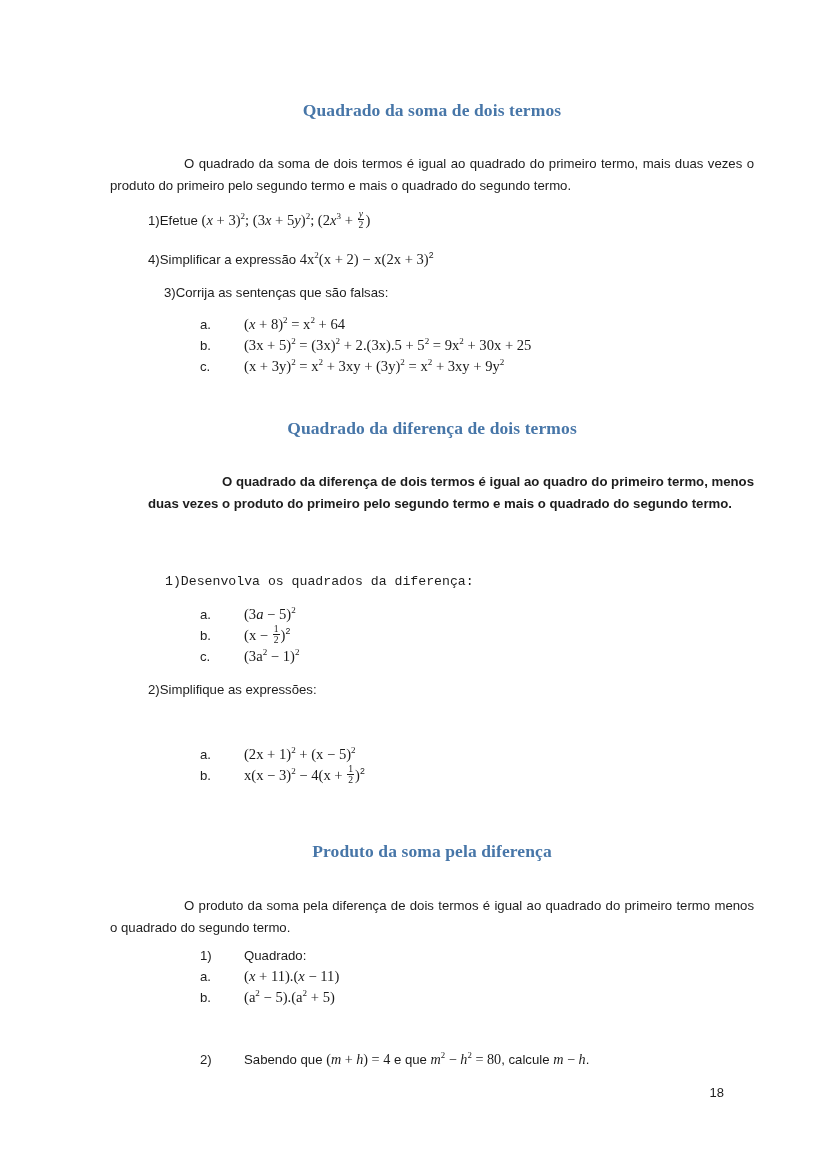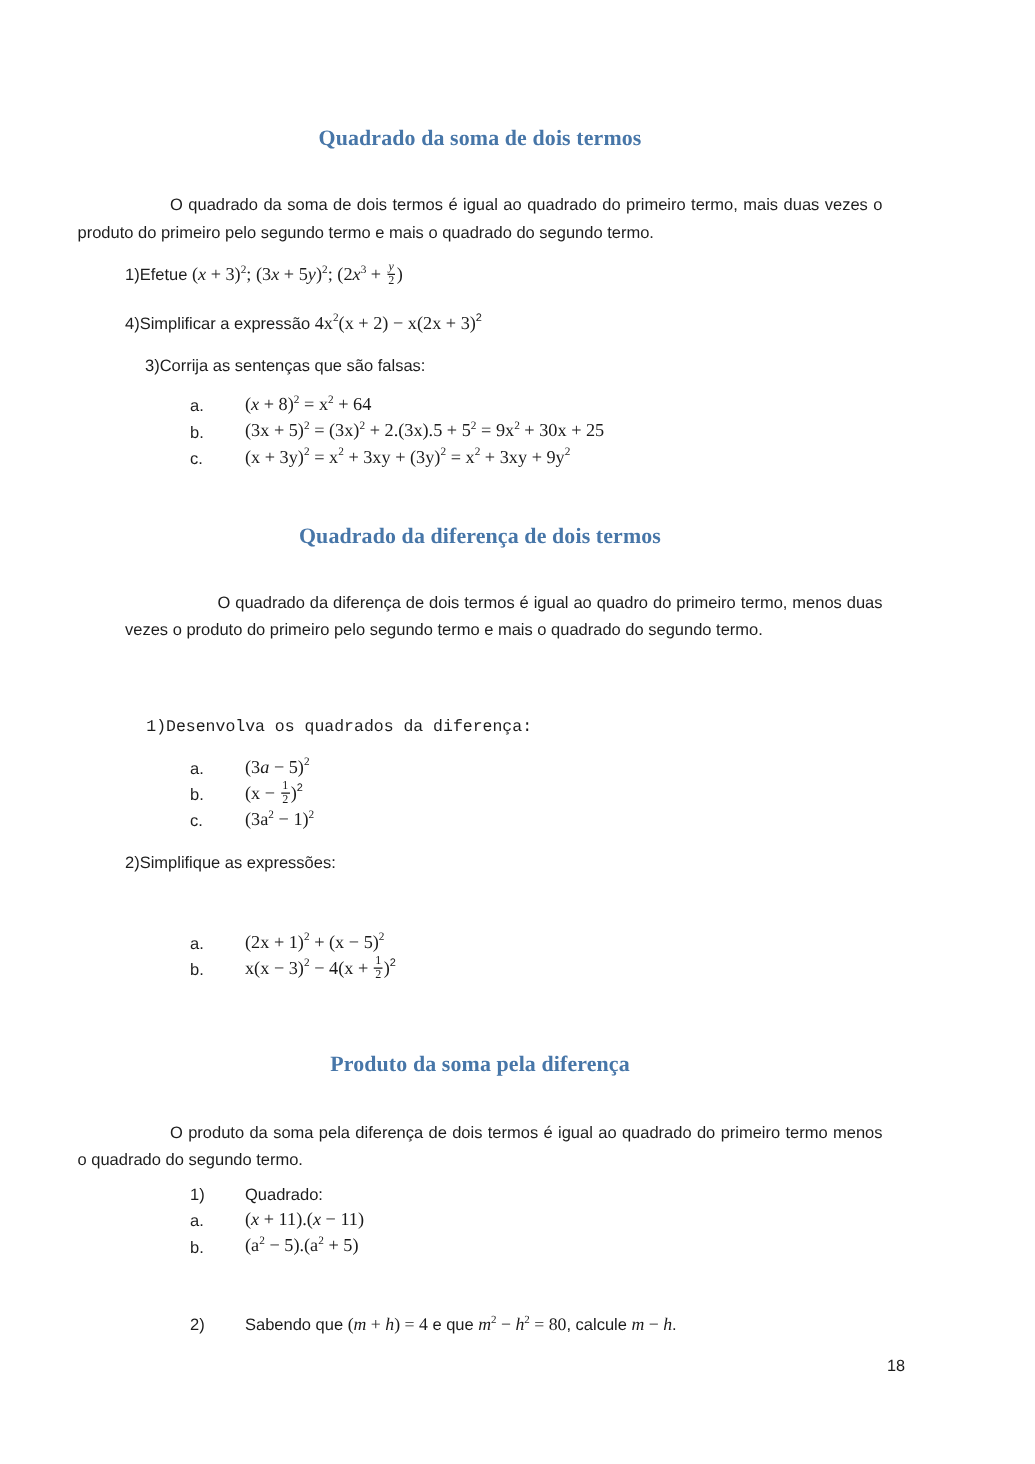--- a/index.html
+++ b/index.html
@@ -112,21 +112,21 @@
   
   .page-number {
     position: absolute;
     right: 104px;
     top: 1085px;
     font-size: 13px;
     color: #1d1d1d;
   }
 
   
-  .abs { position: absolute; }
+  .abs { position: absolute; margin-left: 48px; }
 </style>
 </head>
 <body>
 
 <div class="page">
 
   <div class="abs section-title" style="left:62px; top:100px; width:644px;">Quadrado da soma de dois termos</div>
 
   <div class="abs body-par" style="left:62px; top:153px; width:644px;">O quadrado da soma de dois termos é igual ao quadrado do primeiro termo, mais duas vezes o produto do primeiro pelo segundo termo e mais o quadrado do segundo termo.</div>
 
@@ -150,21 +150,21 @@
       <span class="sub-body math">(3<span class="up">x</span> + 5)<sup class="ex">2</sup> = (3<span class="up">x</span>)<sup class="ex">2</sup> + 2.(3<span class="up">x</span>).5 + 5<sup class="ex">2</sup> = 9<span class="up">x</span><sup class="ex">2</sup> + 30<span class="up">x</span> + 25</span>
     </li>
     <li class="sub-item">
       <span class="sub-marker">c.</span>
       <span class="sub-body math">(<span class="up">x</span> + 3<span class="up">y</span>)<sup class="ex">2</sup> = <span class="up">x</span><sup class="ex">2</sup> + 3<span class="up">xy</span> + (3<span class="up">y</span>)<sup class="ex">2</sup> = <span class="up">x</span><sup class="ex">2</sup> + 3<span class="up">xy</span> + 9<span class="up">y</span><sup class="ex">2</sup></span>
     </li>
   </ul>
 
   <div class="abs section-title" style="left:62px; top:418px; width:644px;">Quadrado da diferença de dois termos</div>
 
-  <div class="abs body-par" style="left:100px; top:471px; width:606px;">O quadrado da diferença de dois termos é igual ao quadro do primeiro termo, menos duas vezes o produto do primeiro pelo segundo termo e mais o quadrado do segundo termo.</div>
+  <div class="abs body-par" style="left:100px; top:471px; width:606px;font-weight:bold;">O quadrado da diferença de dois termos é igual ao quadro do primeiro termo, menos duas vezes o produto do primeiro pelo segundo termo e mais o quadrado do segundo termo.</div>
 
   <div class="abs prompt" style="left:117px; top:572px;font-family:Liberation Mono, monospace;">1)Desenvolva os quadrados da diferença:</div>
 
   <ul class="abs sub-list" style="left:152px; top:604px; width:560px;">
     <li class="sub-item">
       <span class="sub-marker">a.</span>
       <span class="sub-body math">(3<span class="it">a</span> − 5)<sup class="ex">2</sup></span>
     </li>
     <li class="sub-item">
       <span class="sub-marker">b.</span>

